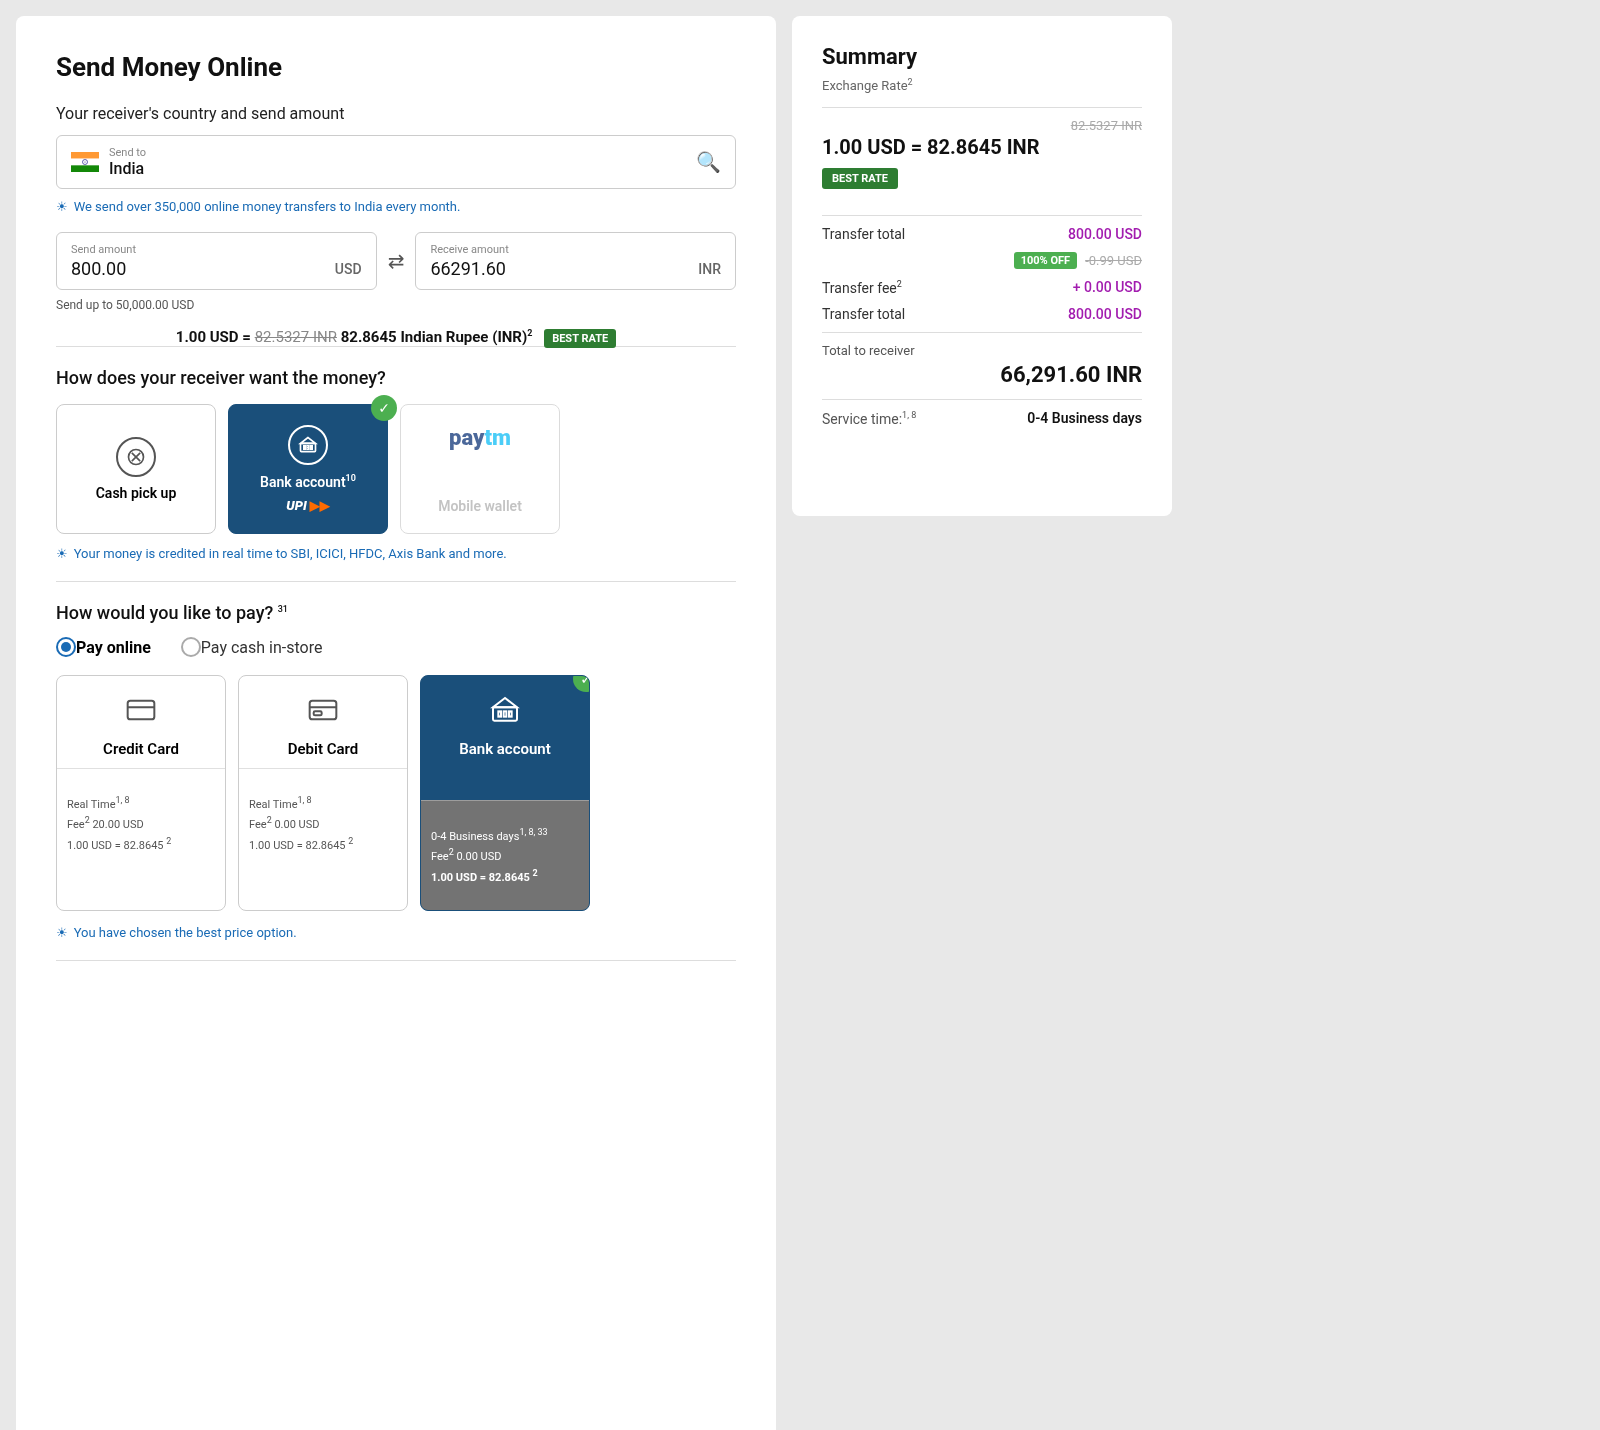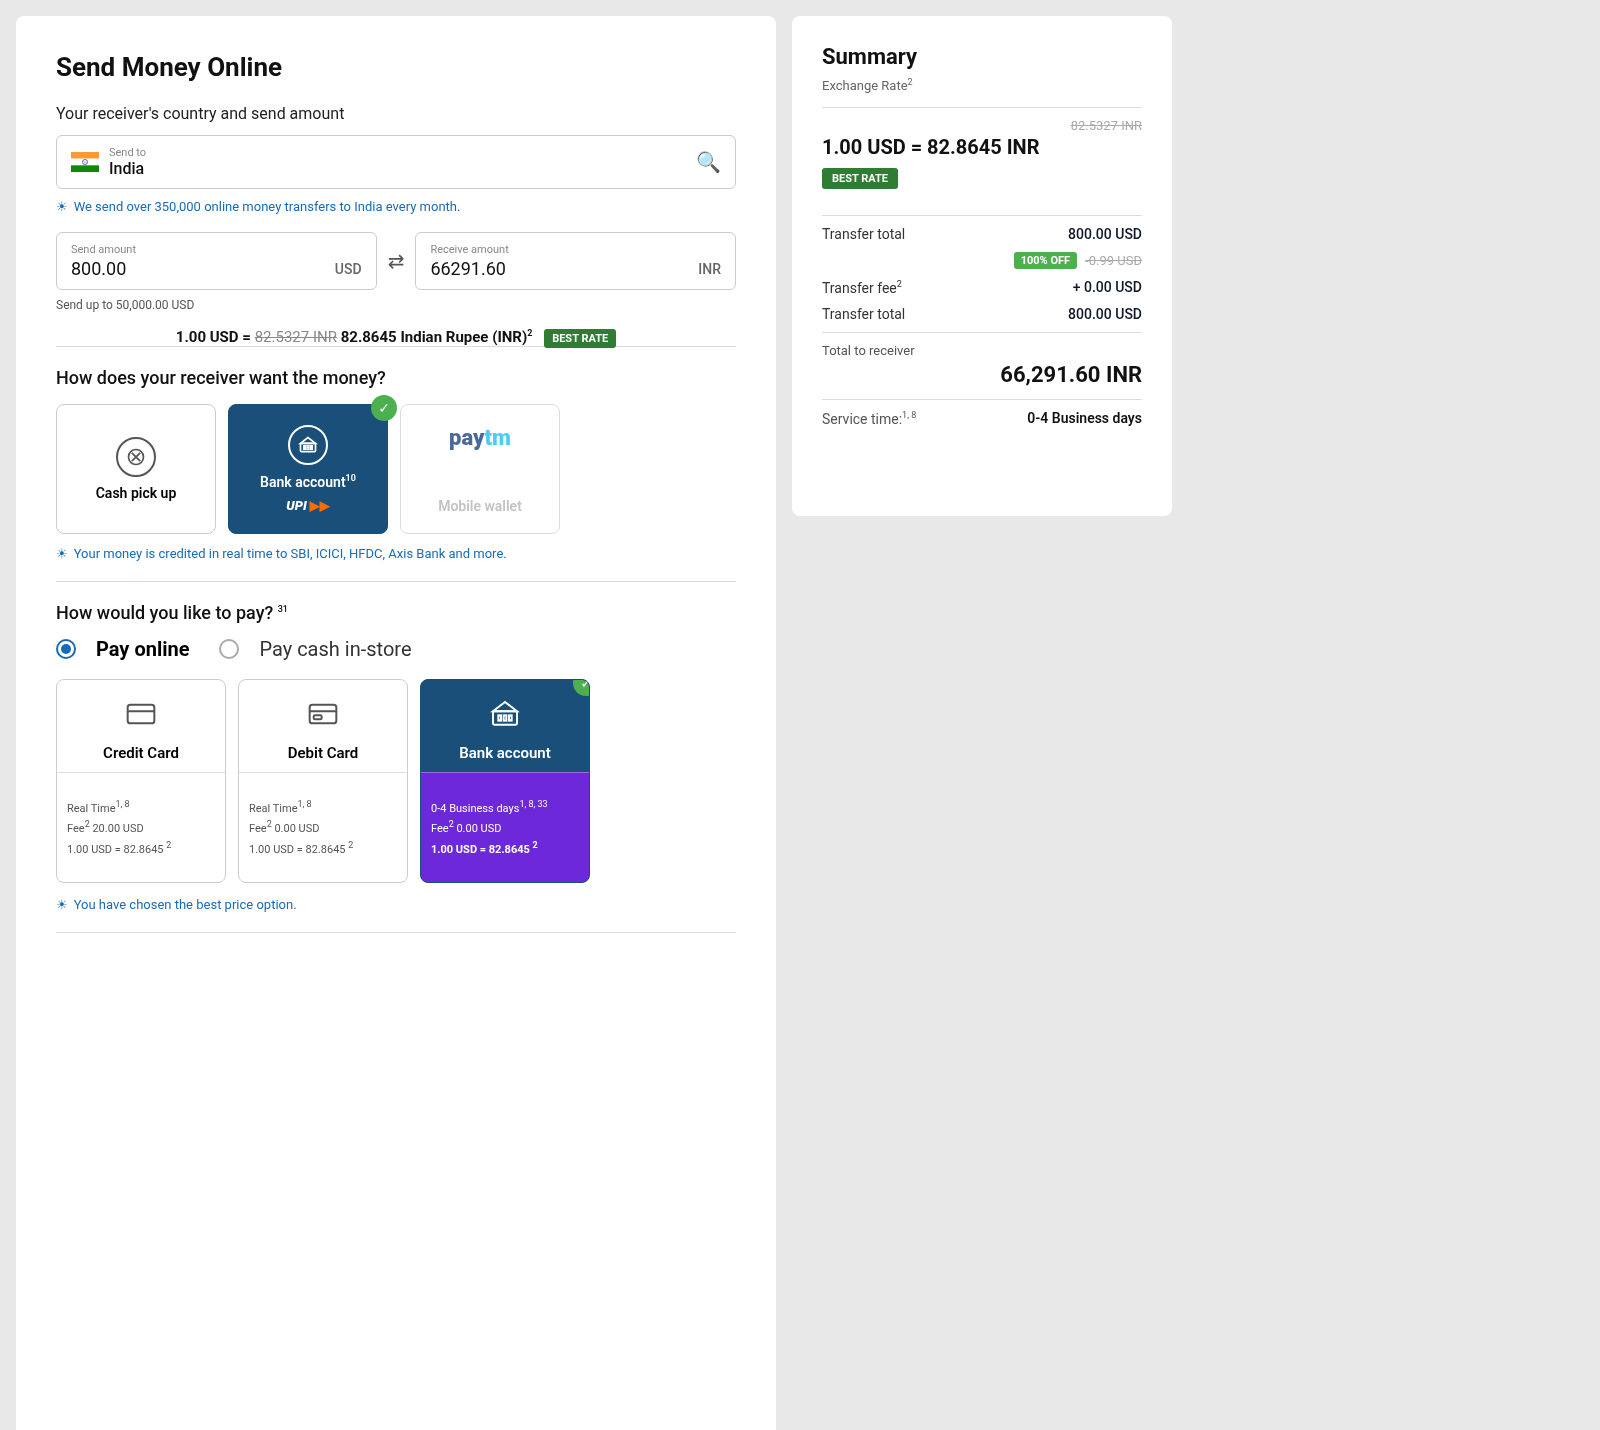--- a/index.html
+++ b/index.html
@@ -254,22 +254,22 @@
     }
     .radio-row {
       display: flex;
       gap: 30px;
       margin-bottom: 18px;
       align-items: center;
     }
     .radio-item {
       display: flex;
       align-items: center;
-      gap: 20px;
-      font-size: 20px;
+      gap: 0;
+      font-size: 16px;
       font-weight: 600;
       cursor: pointer;
     }
     .radio-dot {
       width: 20px;
       height: 20px;
       border-radius: 50%;
       border: 2px solid #1a6bb5;
       display: flex;
       align-items: center;
@@ -322,21 +322,22 @@
     .pay-card-bottom {
       border-top: 1px solid #e0e0e0;
       padding: 24px 10px;
       font-size: 11px;
       color: #555;
       line-height: 1.6;
     }
     .pay-card.selected .pay-card-bottom {
       border-top: 1px solid rgba(255,255,255,0.3);
       color: #fff;
-      background: #6d28d9;
+      background: #737373;
+      margin-top: 32px;
     }
     .best-price-text {
       color: #1a6bb5;
       font-size: 13px;
       margin-top: 10px;
       display: flex;
       align-items: center;
       gap: 6px;
     }
     
@@ -382,21 +383,21 @@
     .summary-row {
       display: flex;
       justify-content: space-between;
       align-items: flex-start;
       margin-bottom: 10px;
       font-size: 14px;
       color: #333;
     }
     .summary-row .amount {
       font-weight: 500;
-      color: #0f172a;
+      color: #a21caf;
     }
     .fee-row {
       display: flex;
       justify-content: flex-end;
       align-items: center;
       gap: 8px;
       margin-bottom: 10px;
     }
     .off-badge {
       background: #4caf50;

